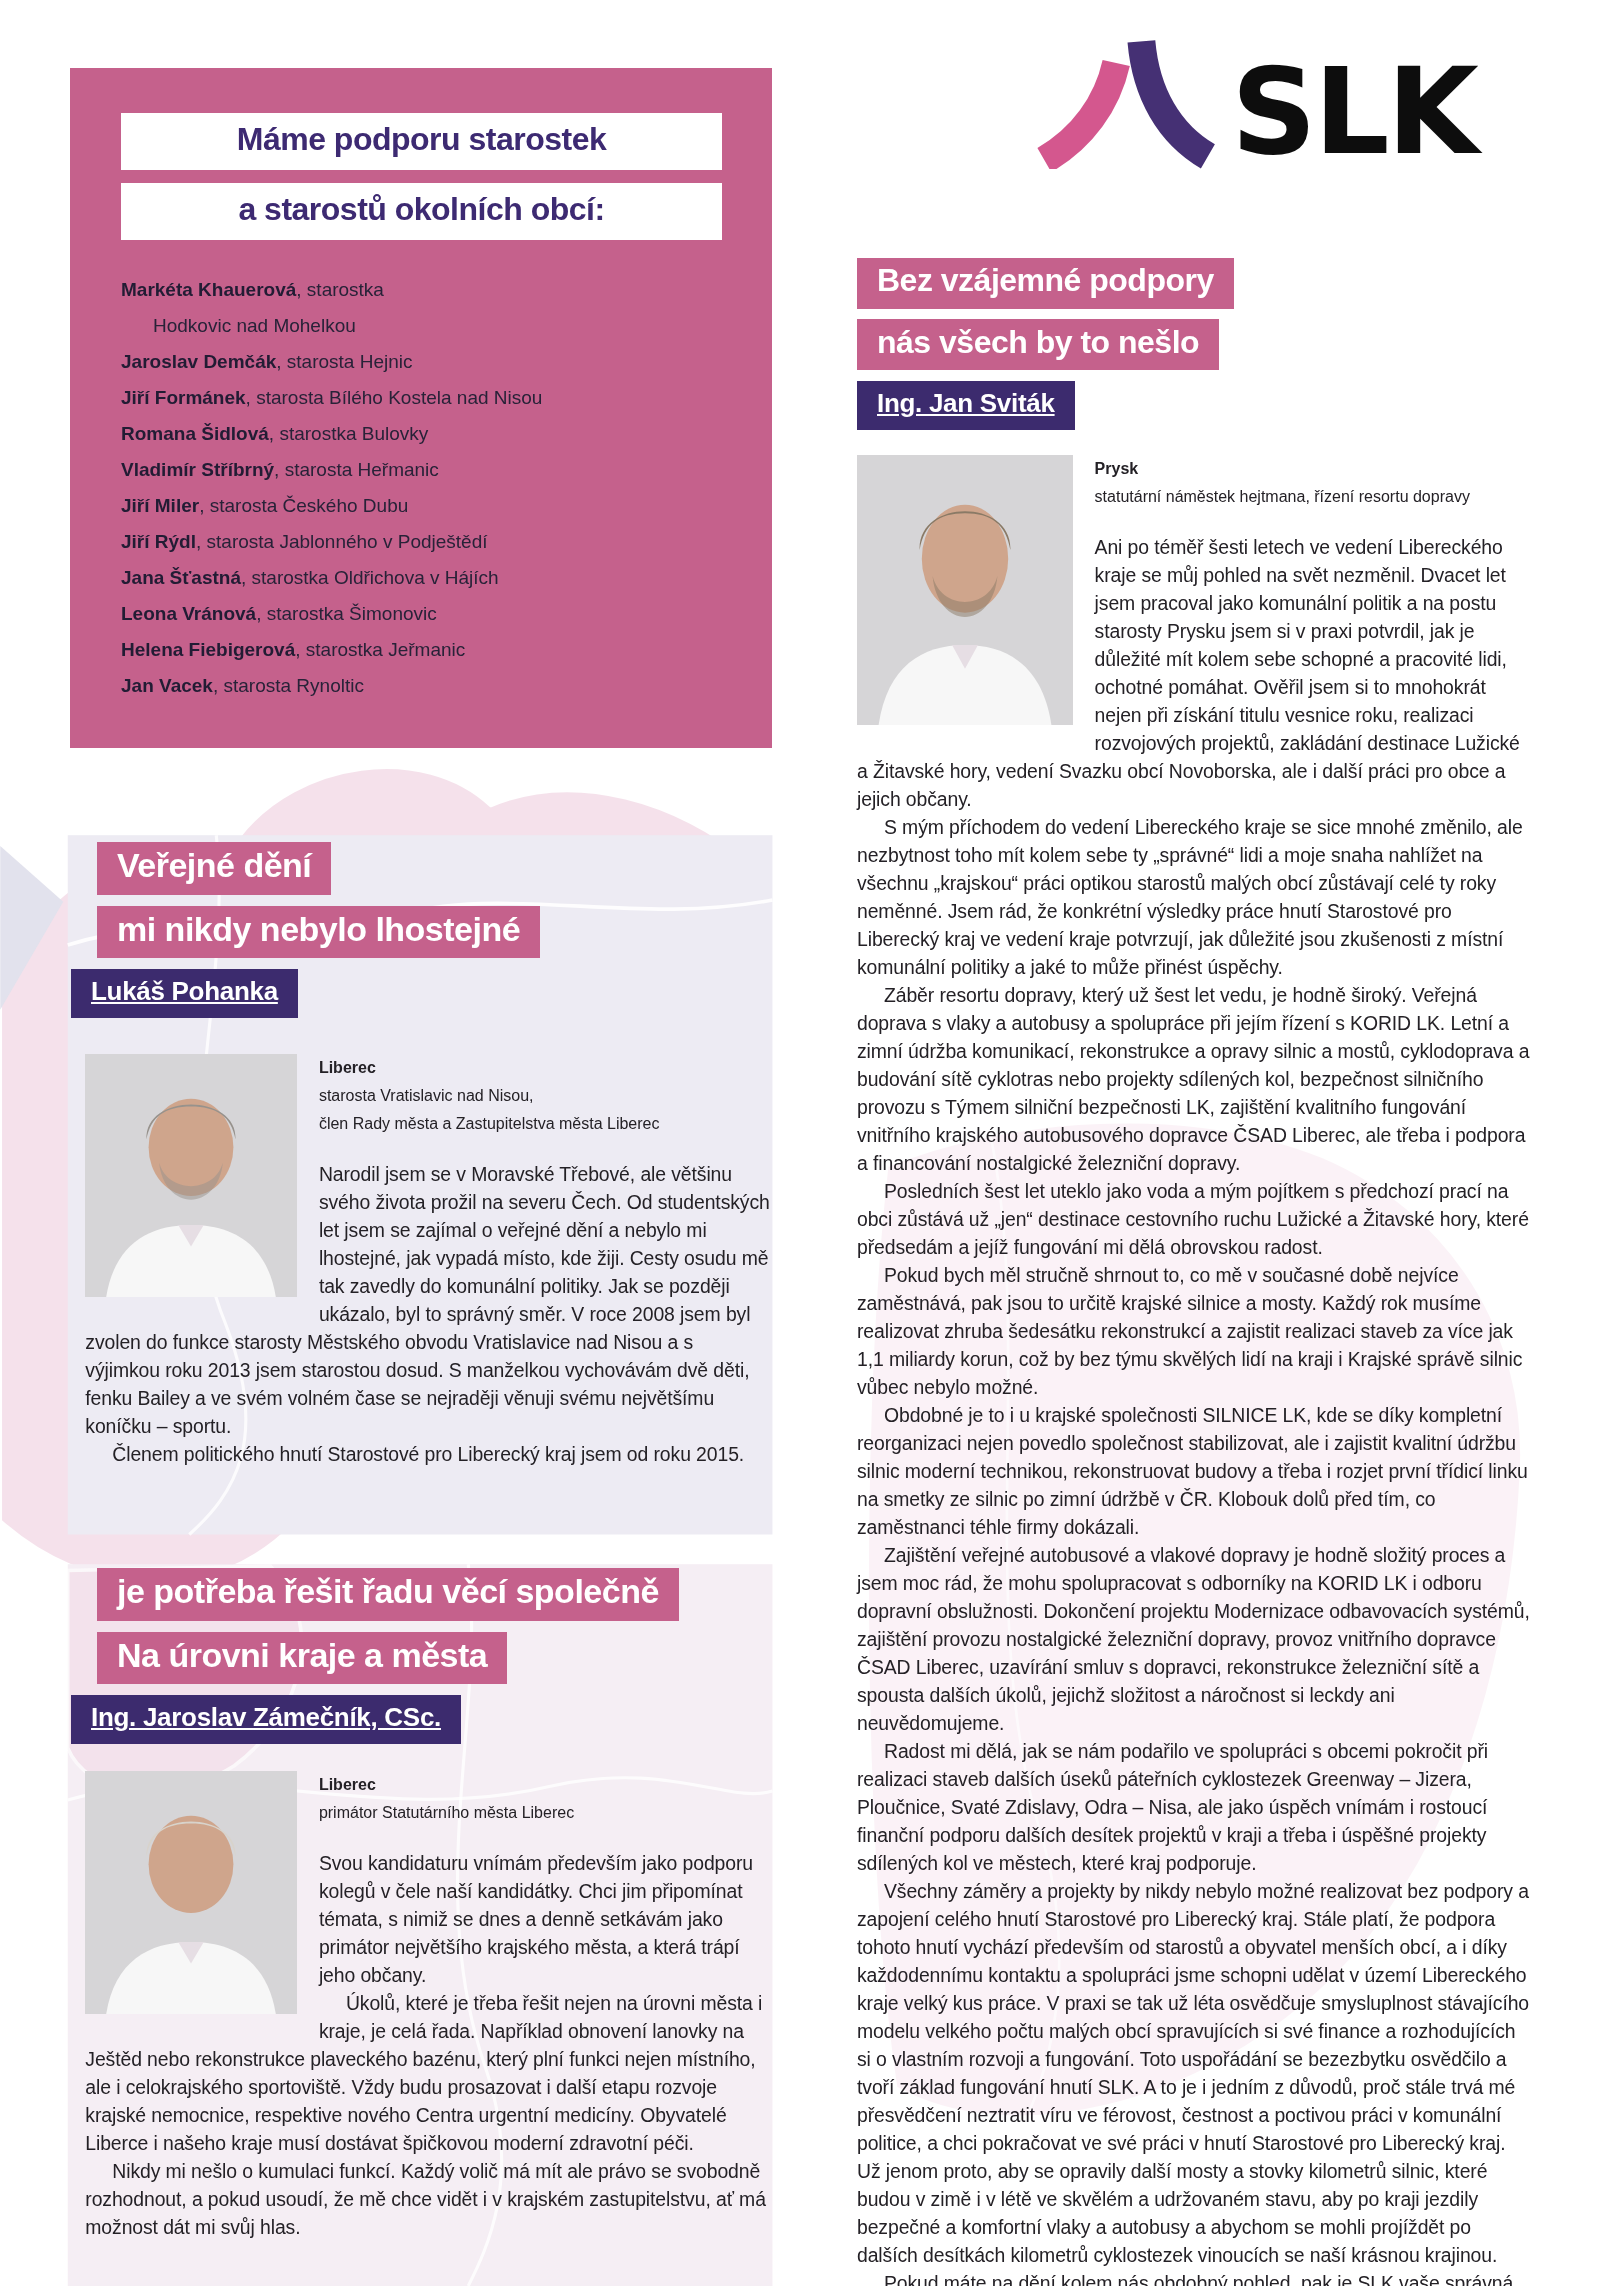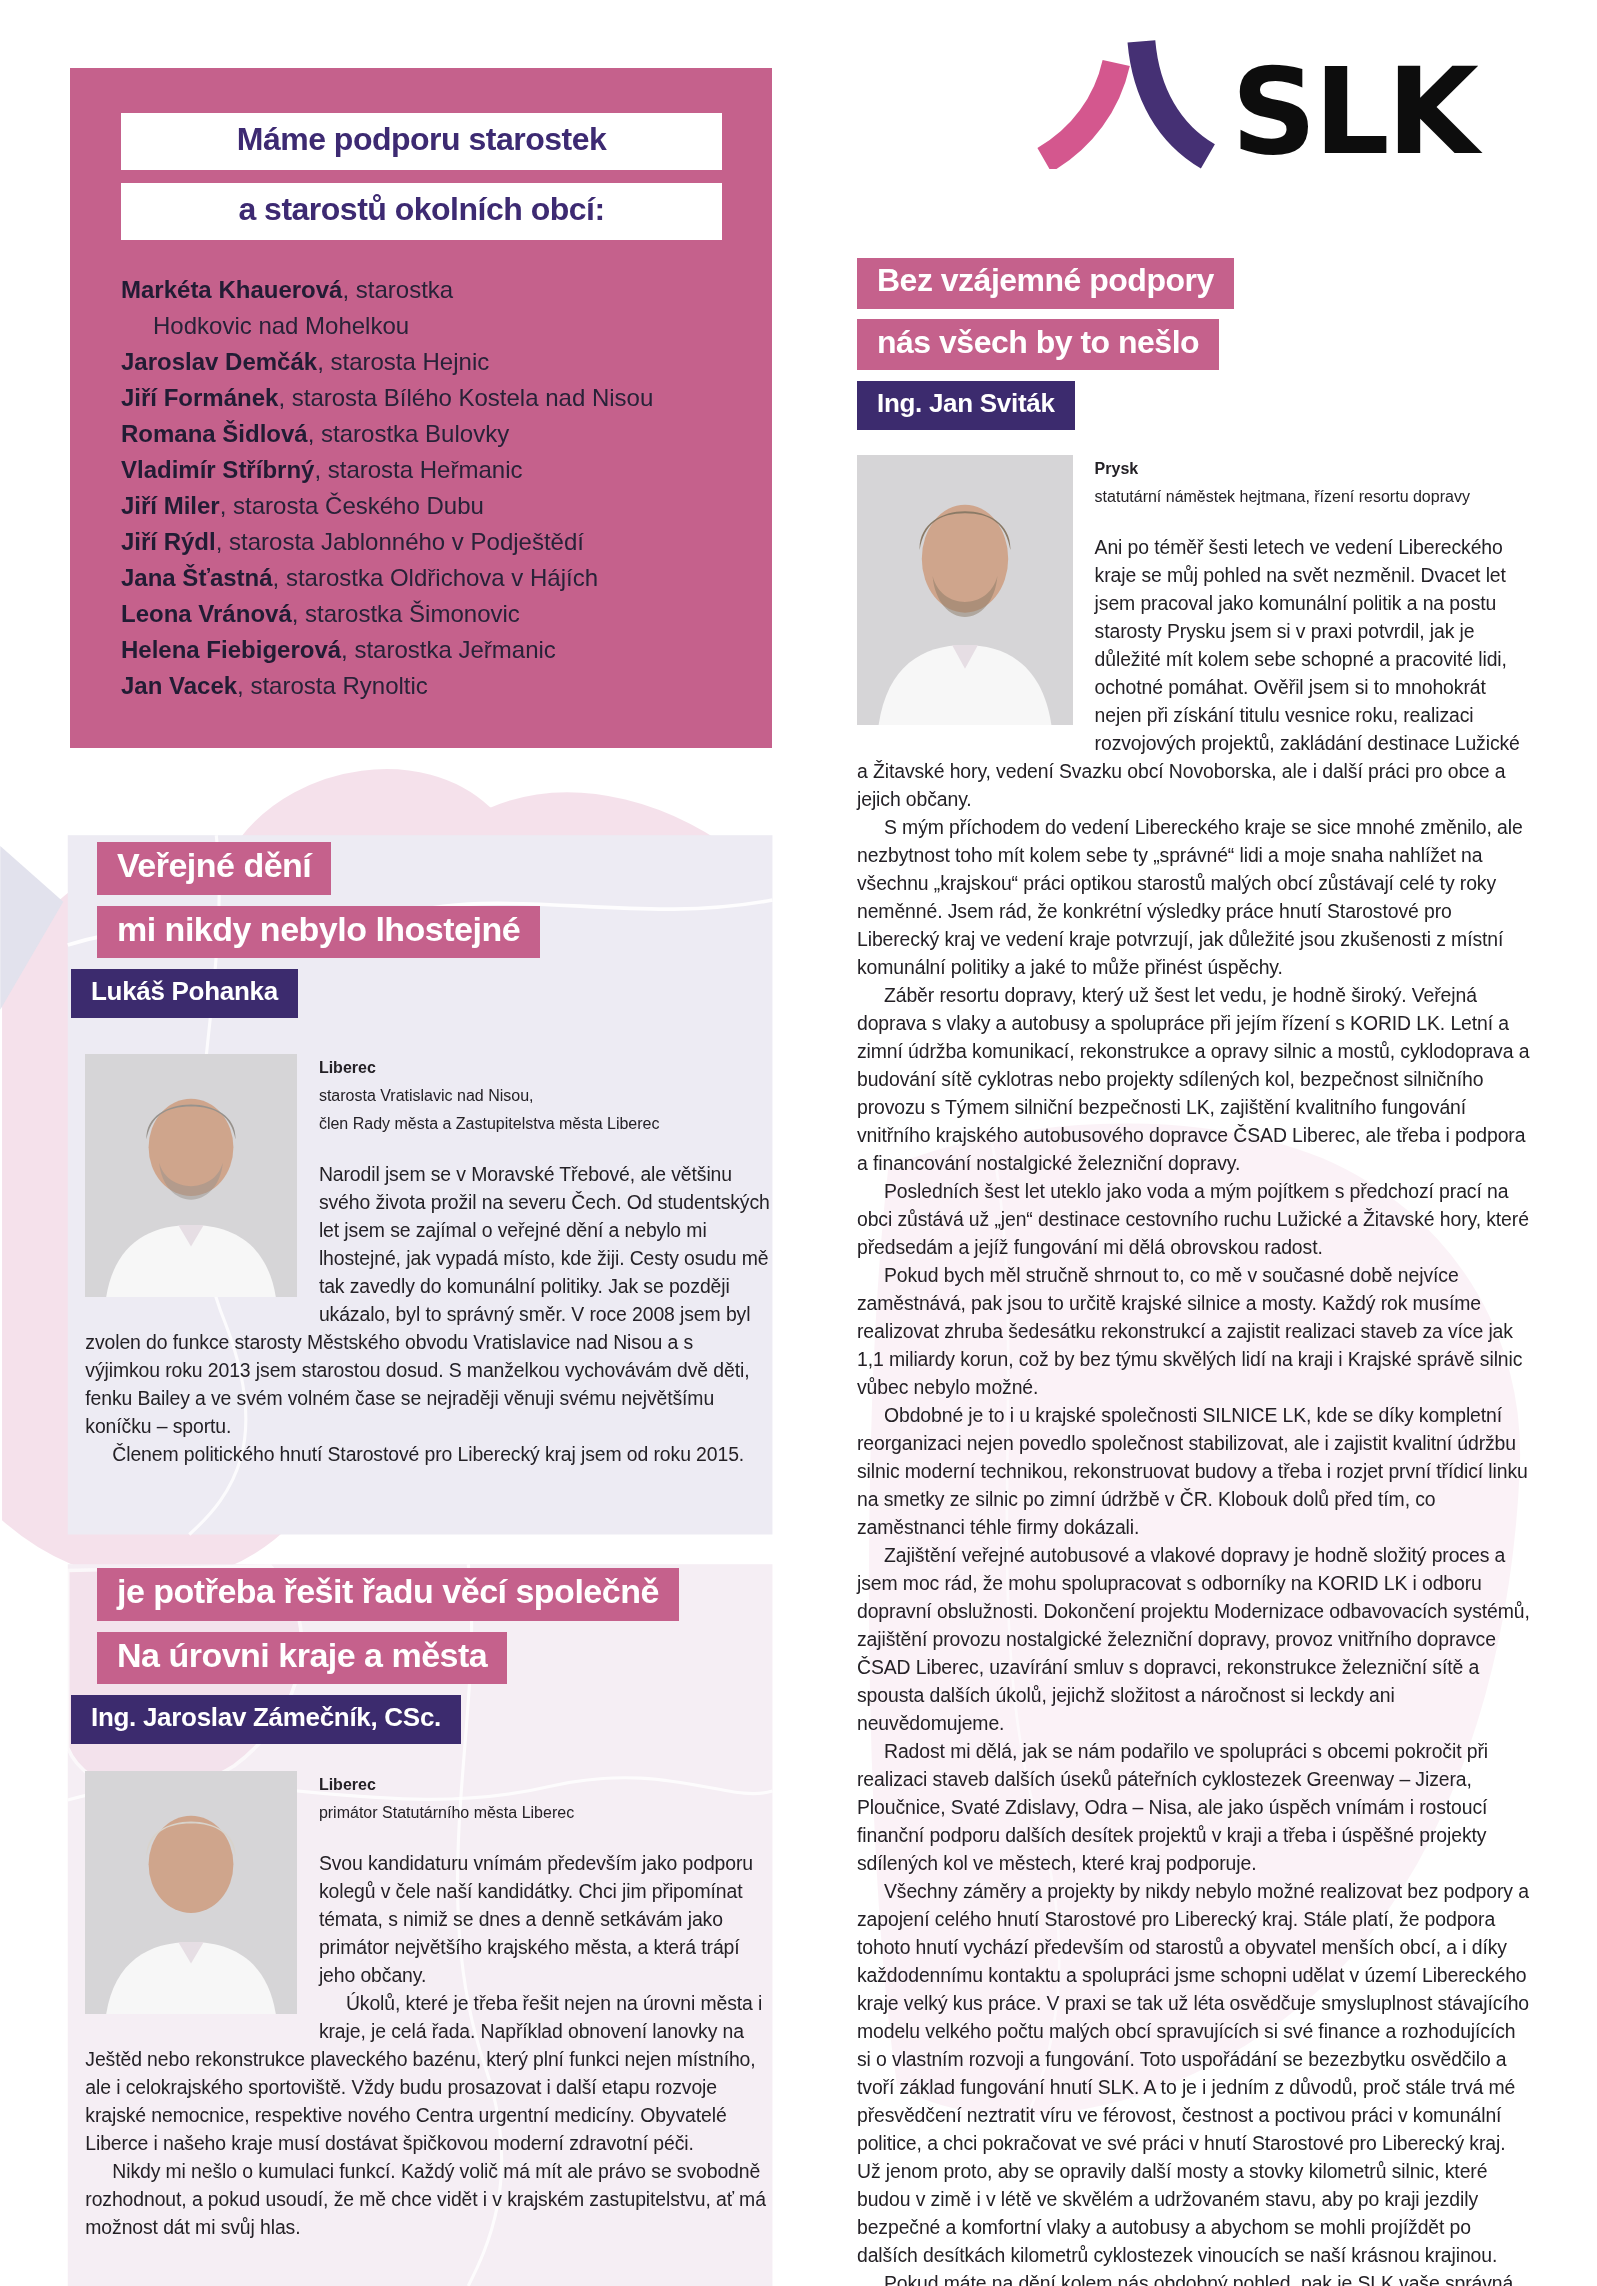--- a/index.html
+++ b/index.html
@@ -14,21 +14,21 @@
   
   .supporters-box{
     left:70px;top:68px;width:702px;height:680px;
     background:#c5618c;box-sizing:border-box;padding-top:45px;
   }
   .wbar{
     display:block;margin:0 50px 13.5px 51px;background:#ffffff;
     color:#3d2a72;font-size:32px;font-weight:800;text-align:center;
     padding:8px 5.4px 11.7px;letter-spacing:-0.5px;
   }
-  .sup-list{margin:32px 16px 8px 51px;font-size:24px;line-height:36px;color:#282238;}
+  .sup-list{margin:32px 16px 8px 51px;font-size:19px;line-height:36px;color:#282238;}
   .sup-line b{font-weight:700;color:#221c34;}
   .sup-line2{padding-left:32px;}
 
   
   .logo{left:1026px;top:27px;width:504px;height:142px;}
 
   
   .section{z-index:1;position:absolute;}
   #sec-svitak{left:857px;top:258px;width:677px;}
   #sec-pohanka{left:70px;top:842px;width:702px;padding-left:0;}
@@ -36,21 +36,21 @@
   #sec-zamecnik{left:70px;top:1568px;width:702px;}
 
   .hbar{
     display:table;background:#c5618c;color:#ffffff;font-weight:800;
     padding:6.3px 20px 10.8px;margin:0 0 10.8px 0;letter-spacing:-0.5px;
     font-size:32px;line-height:1.05;
   }
   #sec-pohanka .hbar,#sec-zamecnik .hbar{font-size:34px;}
   .nbar{
     display:table;background:#3c2b6e;color:#ffffff;font-weight:700;
-    font-size:26px;padding:7.2px 20px 10.8px;margin-top:1.8px;letter-spacing:-0.3px;
+    font-size:26px;padding:7.2px 20px 10.8px;margin-top:1.8px;letter-spacing:-0.3px;text-decoration:underline;
   }
   #sec-pohanka .nbar,#sec-zamecnik .nbar{margin-left:1px;}
 
   .profile{margin-top:23.4px;}
   #sec-pohanka .profile{margin-top:34px;margin-left:15.3px;}
   #sec-zamecnik .profile{margin-top:25px;margin-left:15.3px;}
 
   .photo{
     float:left;width:216px;height:270px;margin:1.8px 21.6px 5.4px 0;
     background:#d6d5d7;overflow:hidden;

